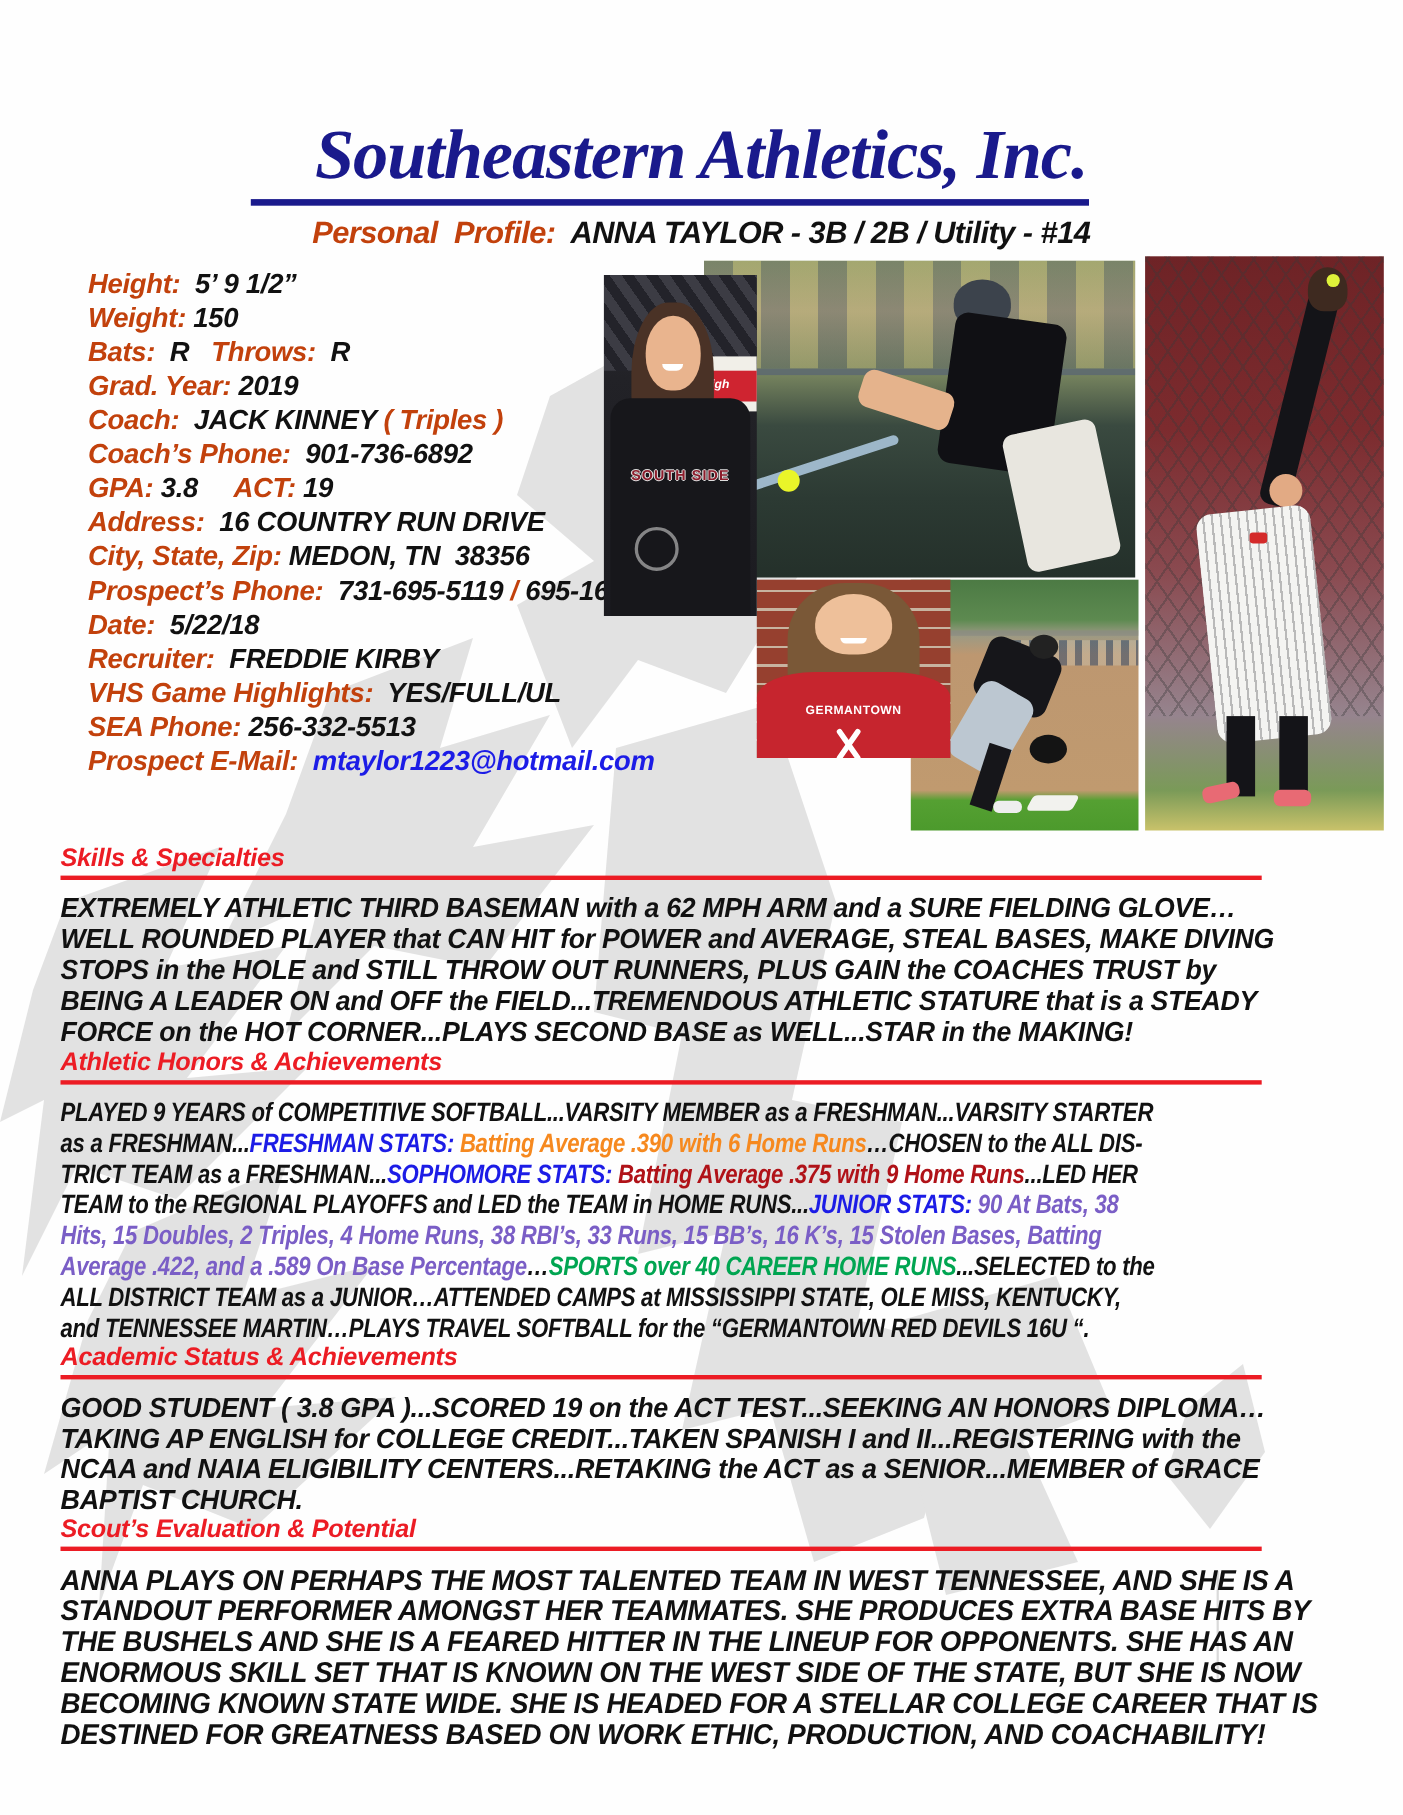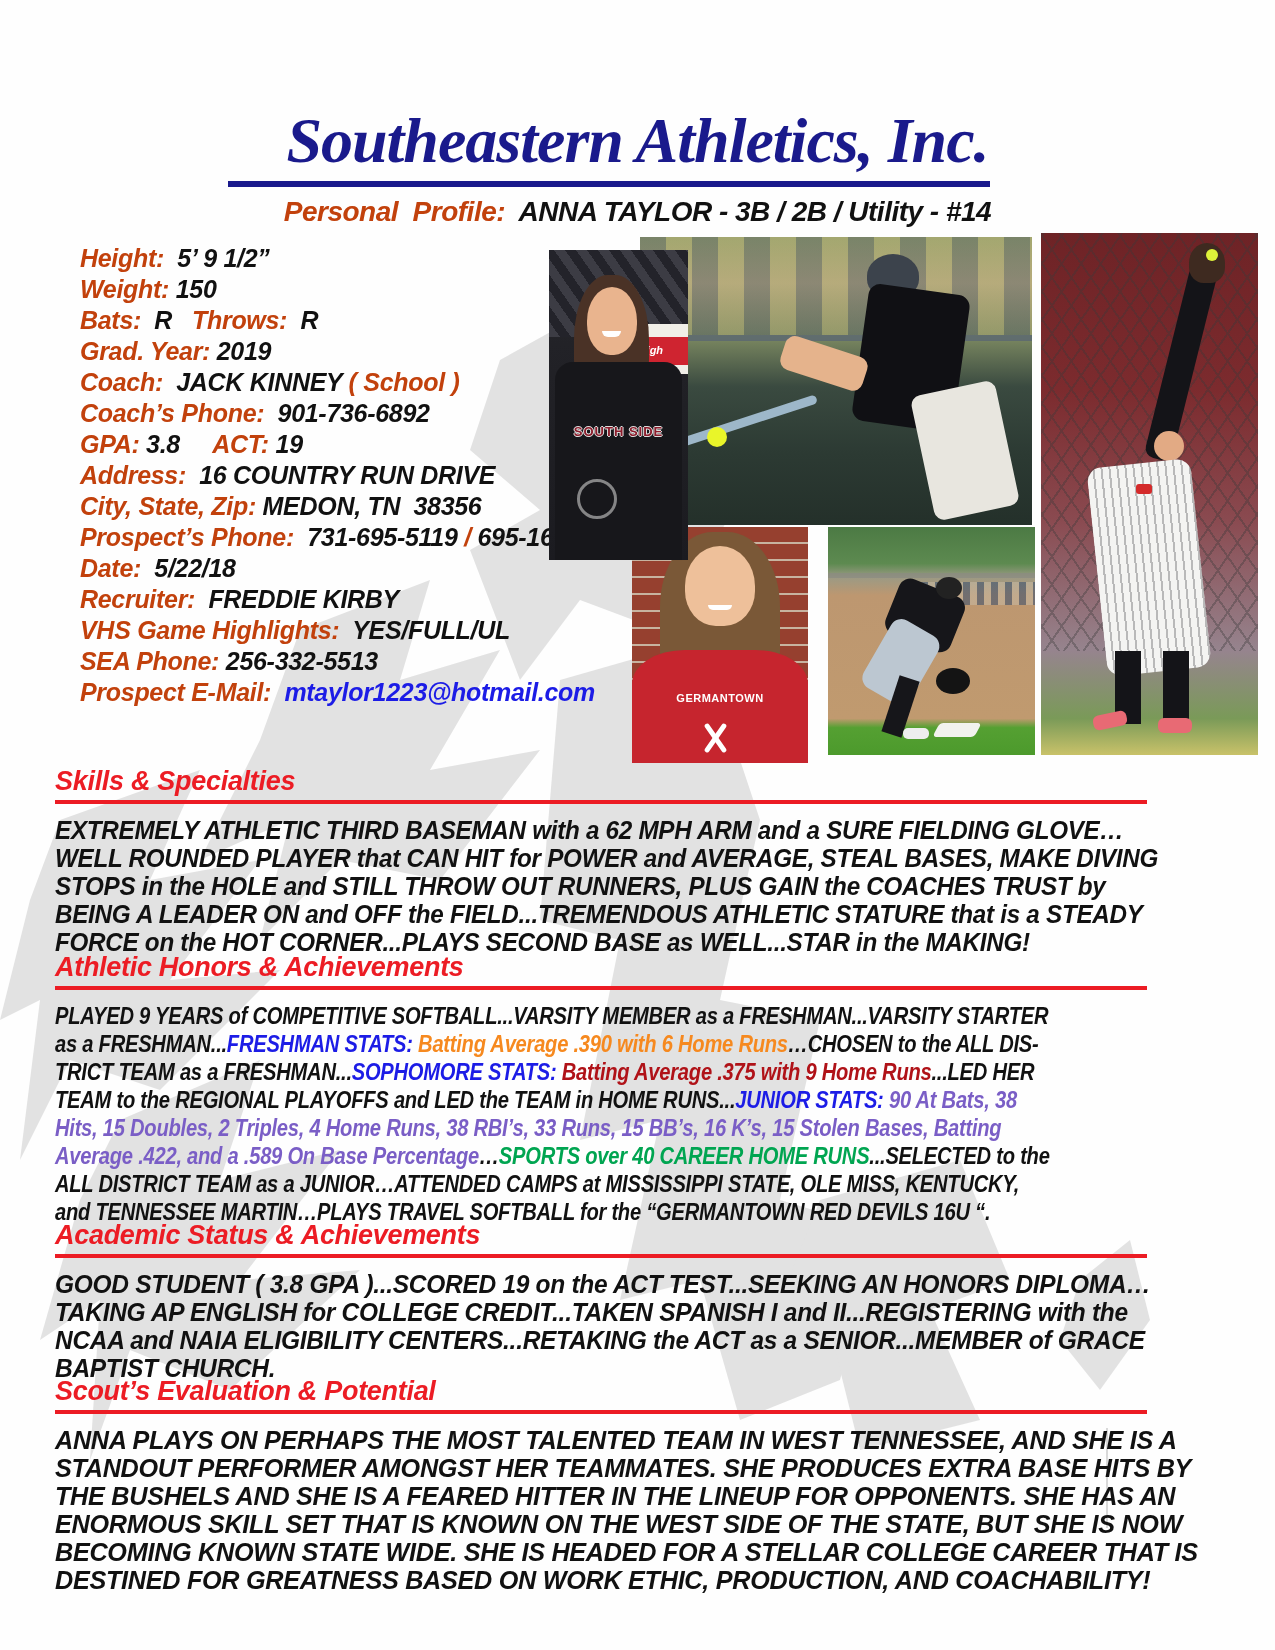--- a/index.html
+++ b/index.html
@@ -19,21 +19,21 @@
   .c-orange{color:#f6891f;} .c-crimson{color:#b01218;} .c-purple{color:#7a5ec6;}
   .c-green{color:#00a551;}
 
   
   .details{position:absolute;left:80px;top:243px;font-size:25px;font-weight:bold;
            font-style:italic;letter-spacing:-0.3px;}
   .details .line{white-space:pre;height:31px;line-height:31px;}
 
   
   .section{position:absolute;left:55px;width:1092px;}
-  .section .heading{font-size:27px;font-weight:bold;font-style:italic;color:#ec1c24;
+  .section .heading{font-size:23px;font-weight:bold;font-style:italic;color:#ec1c24;
                     border-bottom:4px solid #ec1c24;padding-bottom:3px;letter-spacing:-0.3px;}
   .section .body{padding-top:12px;font-weight:bold;font-style:italic;color:#111;}
   .section .line{white-space:pre;transform-origin:left top;line-height:28px;letter-spacing:-0.3px;}
   .sec-skills .line{font-size:25px;transform:scaleX(.97);}
   .sec-honors .line{font-size:24px;transform:scaleX(.84);}
   .sec-academic .line{font-size:25px;transform:scaleX(.98);}
   .sec-scout .line{font-size:26px;transform:scaleX(.97);}
 
   
   .watermark{position:absolute;left:0;top:300px;width:1150px;height:1200px;opacity:.5;pointer-events:none;}
@@ -65,21 +65,21 @@
   .ph-batting .stands{left:0;top:0;width:100%;height:34%;
     background:repeating-linear-gradient(90deg,rgba(70,80,100,.35) 0 26px,rgba(190,180,120,.35) 26px 52px);}
   .ph-batting .rail{left:0;top:34%;width:100%;height:6px;background:#5a6672;opacity:.8;}
   .ph-batting .helmet{left:58%;top:6%;width:52px;height:44px;background:#3c434c;border-radius:50% 50% 42% 42%;}
   .ph-batting .jersey{left:56%;top:18%;width:26%;height:48%;background:#101014;border-radius:12px;transform:rotate(8deg);}
   .ph-batting .arm{left:36%;top:38%;width:22%;height:12%;background:#e5b38c;border-radius:10px;transform:rotate(18deg);}
   .ph-batting .pants{left:72%;top:52%;width:22%;height:44%;background:#e8e6df;border-radius:10px;transform:rotate(-12deg);}
   .ph-batting .bat{left:10%;top:62%;width:36%;height:9px;background:#9db7c9;border-radius:5px;transform:rotate(-18deg);}
   .ph-batting .ball{left:17%;top:66%;width:20px;height:20px;background:#e9f529;border-radius:50%;}
 
-  .ph-germantown{left:632px;top:527px;width:176px;height:236px;z-index:2;
+  .ph-germantown{left:688px;top:527px;width:176px;height:162px;z-index:2;
     background:repeating-linear-gradient(0deg,#96402f 0 15px,#c7b3a0 15px 17px);}
   .ph-germantown .hair{left:16%;top:2%;width:68%;height:72%;background:#7a5837;border-radius:44% 44% 30% 30%;}
   .ph-germantown .face{left:30%;top:8%;width:40%;height:34%;background:#eec09a;border-radius:50% 50% 44% 44%;}
   .ph-germantown .smile{left:43%;top:33%;width:14%;height:5px;background:#fff;border-radius:0 0 6px 6px;}
   .ph-germantown .shirt{left:0;top:52%;width:100%;height:48%;background:#c6252e;border-radius:30% 30% 0 0;}
   .ph-germantown .shirt-text{left:0;top:70%;width:100%;text-align:center;color:#fff;
     font-size:11px;font-weight:bold;letter-spacing:.5px;}
   .ph-germantown .batx1,.ph-germantown .batx2{left:46%;top:82%;width:5px;height:34px;background:#fff;border-radius:3px;}
   .ph-germantown .batx1{transform:rotate(35deg);} .ph-germantown .batx2{transform:rotate(-35deg);}
 
@@ -134,21 +134,21 @@
 
   <div class="title">Southeastern Athletics, Inc.</div>
   <div class="title-underline"></div>
   <div class="subtitle"><span class="c-red">Personal  Profile:</span><span class="c-black">  ANNA TAYLOR - 3B / 2B / Utility - #14</span></div>
 
   <div class="details" id="details">
       <div class="line"><span class="c-red">Height:  </span><span class="c-black">5’ 9 1/2”</span></div>
       <div class="line"><span class="c-red">Weight: </span><span class="c-black">150</span></div>
       <div class="line"><span class="c-red">Bats:  </span><span class="c-black">R   </span><span class="c-red">Throws:  </span><span class="c-black">R</span></div>
       <div class="line"><span class="c-red">Grad. Year: </span><span class="c-black">2019</span></div>
-      <div class="line"><span class="c-red">Coach:  </span><span class="c-black">JACK KINNEY </span><span class="c-red">( School )</span></div>
+      <div class="line"><span class="c-red">Coach:  </span><span class="c-black">JACK KINNEY </span><span class="c-red">( Triples )</span></div>
       <div class="line"><span class="c-red">Coach’s Phone:  </span><span class="c-black">901-736-6892</span></div>
       <div class="line"><span class="c-red">GPA: </span><span class="c-black">3.8     </span><span class="c-red">ACT: </span><span class="c-black">19</span></div>
       <div class="line"><span class="c-red">Address:  </span><span class="c-black">16 COUNTRY RUN DRIVE</span></div>
       <div class="line"><span class="c-red">City, State, Zip: </span><span class="c-black">MEDON, TN  38356</span></div>
       <div class="line"><span class="c-red">Prospect’s Phone:  </span><span class="c-black">731-695-5119 </span><span class="c-red">/</span><span class="c-black"> 695-1601</span></div>
       <div class="line"><span class="c-red">Date:  </span><span class="c-black">5/22/18</span></div>
       <div class="line"><span class="c-red">Recruiter:  </span><span class="c-black">FREDDIE KIRBY</span></div>
       <div class="line"><span class="c-red">VHS Game Highlights:  </span><span class="c-black">YES/FULL/UL</span></div>
       <div class="line"><span class="c-red">SEA Phone: </span><span class="c-black">256-332-5513</span></div>
       <div class="line"><span class="c-red">Prospect E-Mail:  </span><span class="c-blue">mtaylor1223@hotmail.com</span></div>

